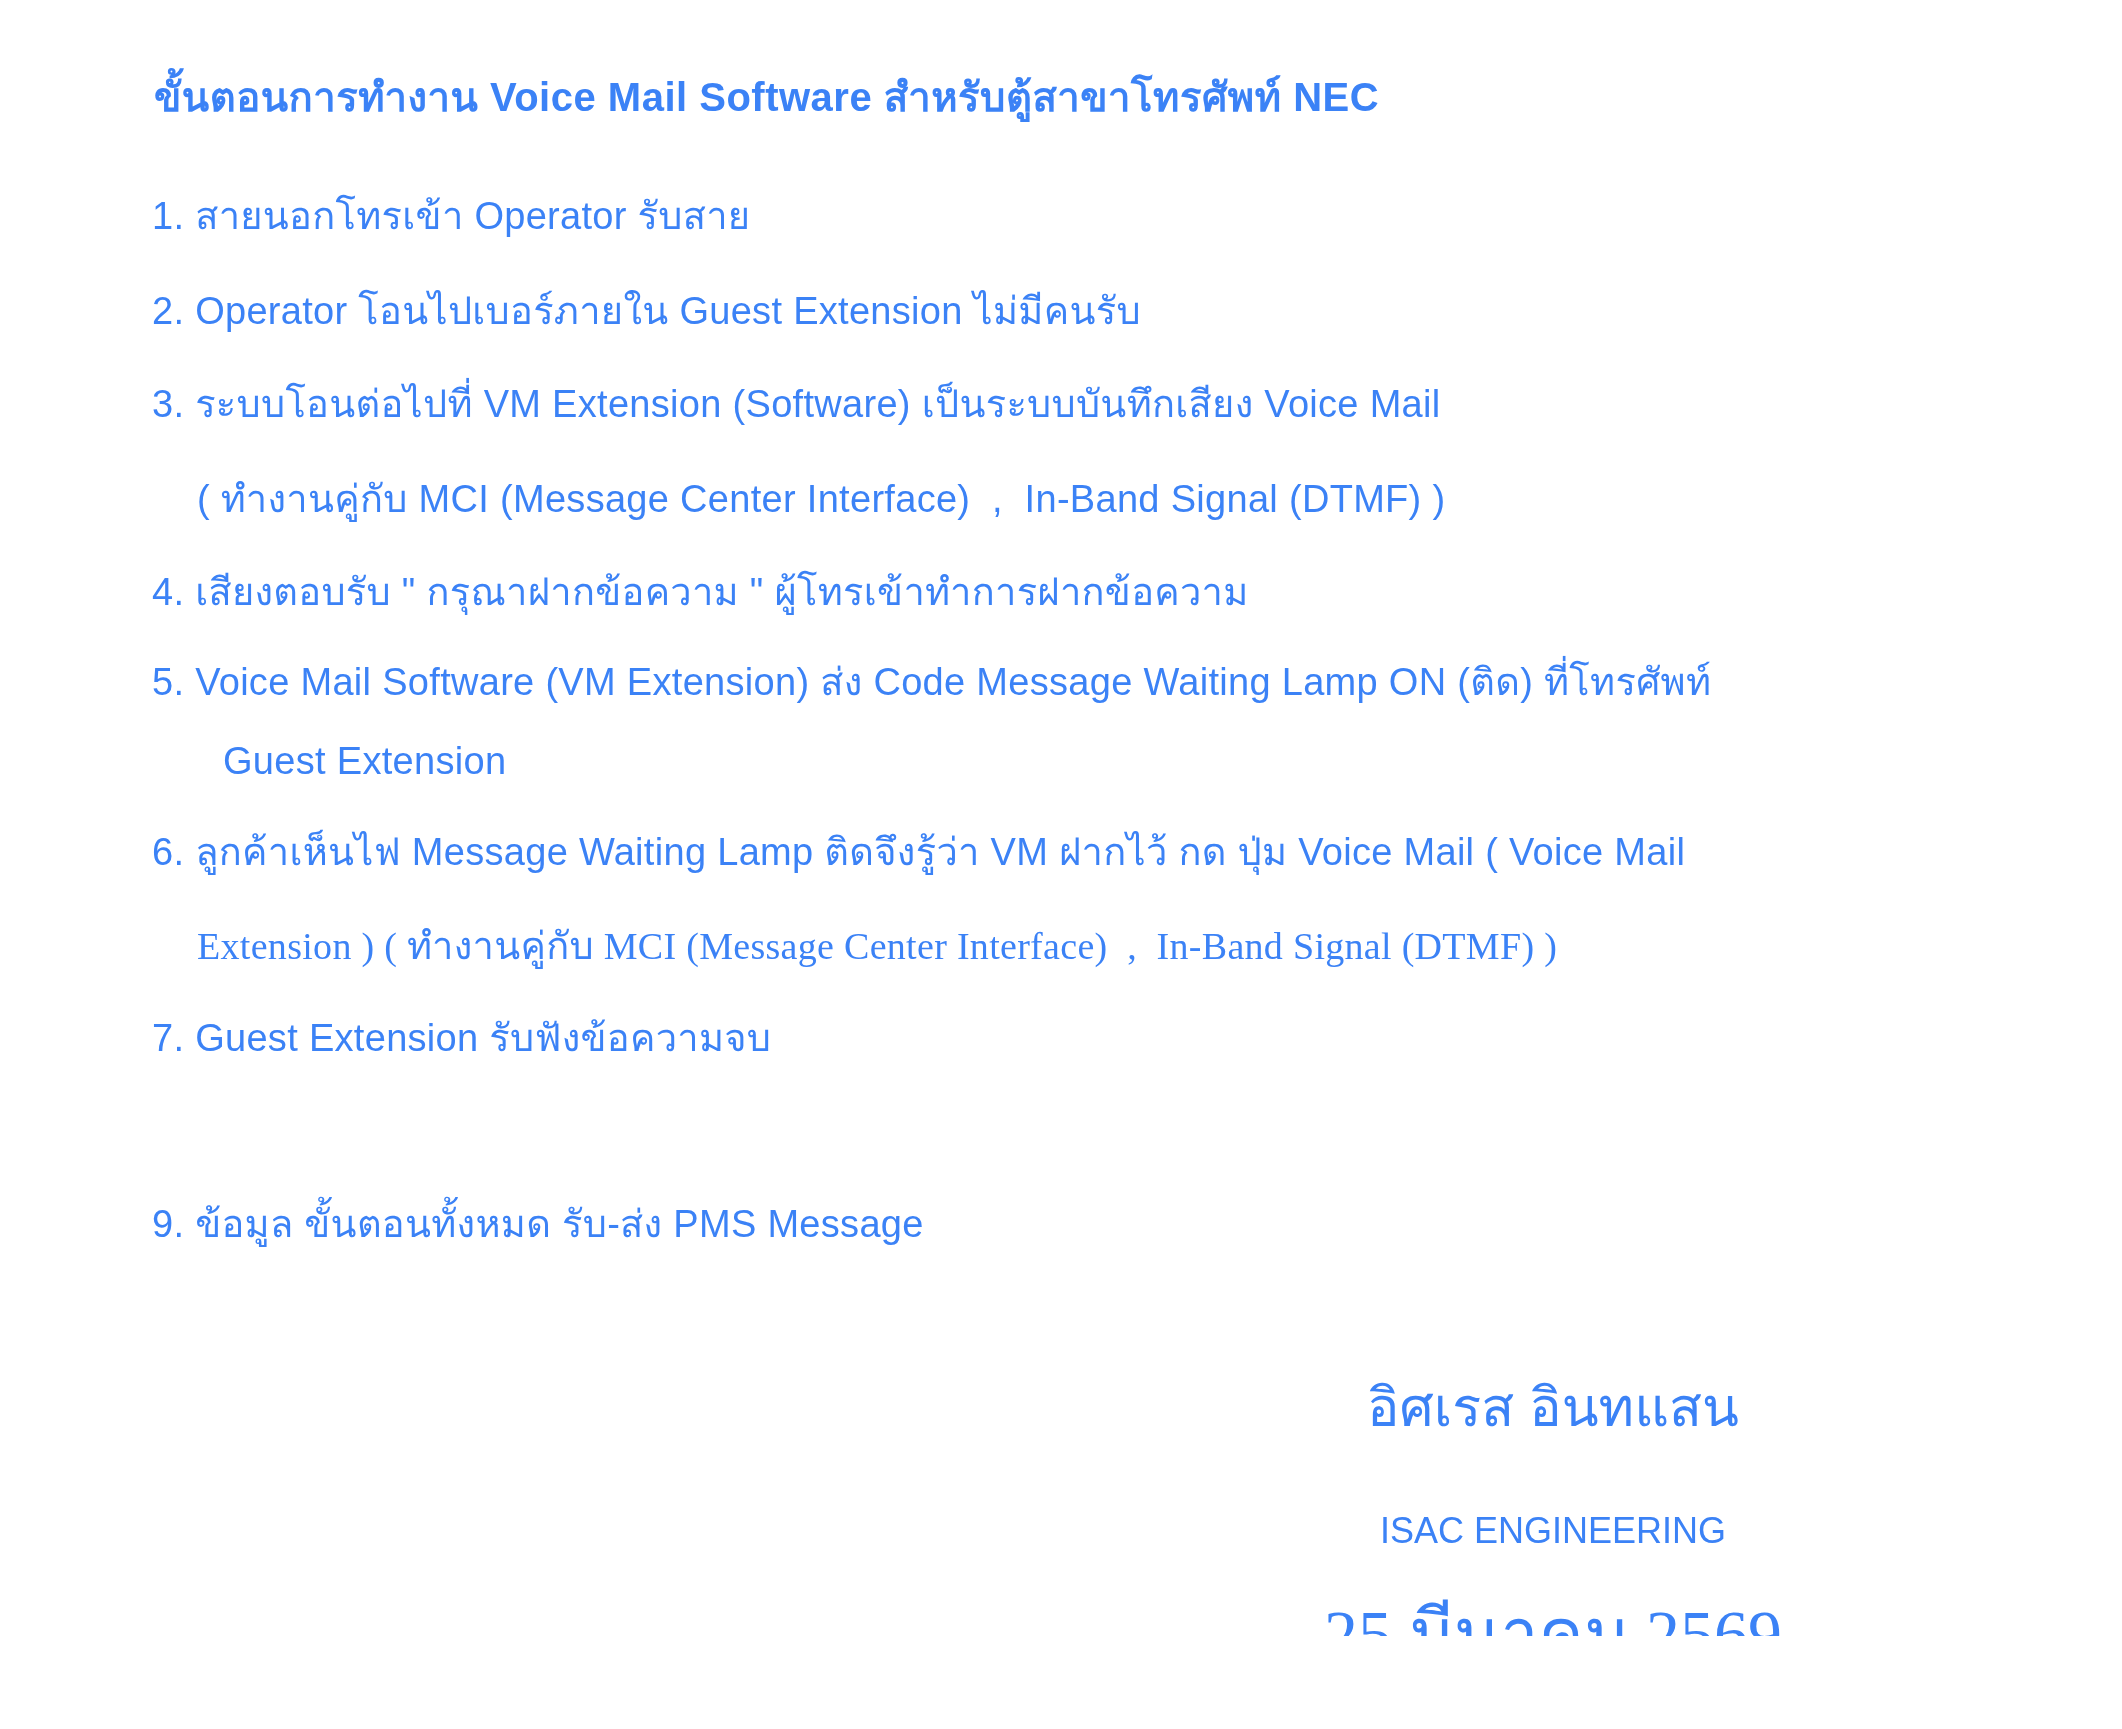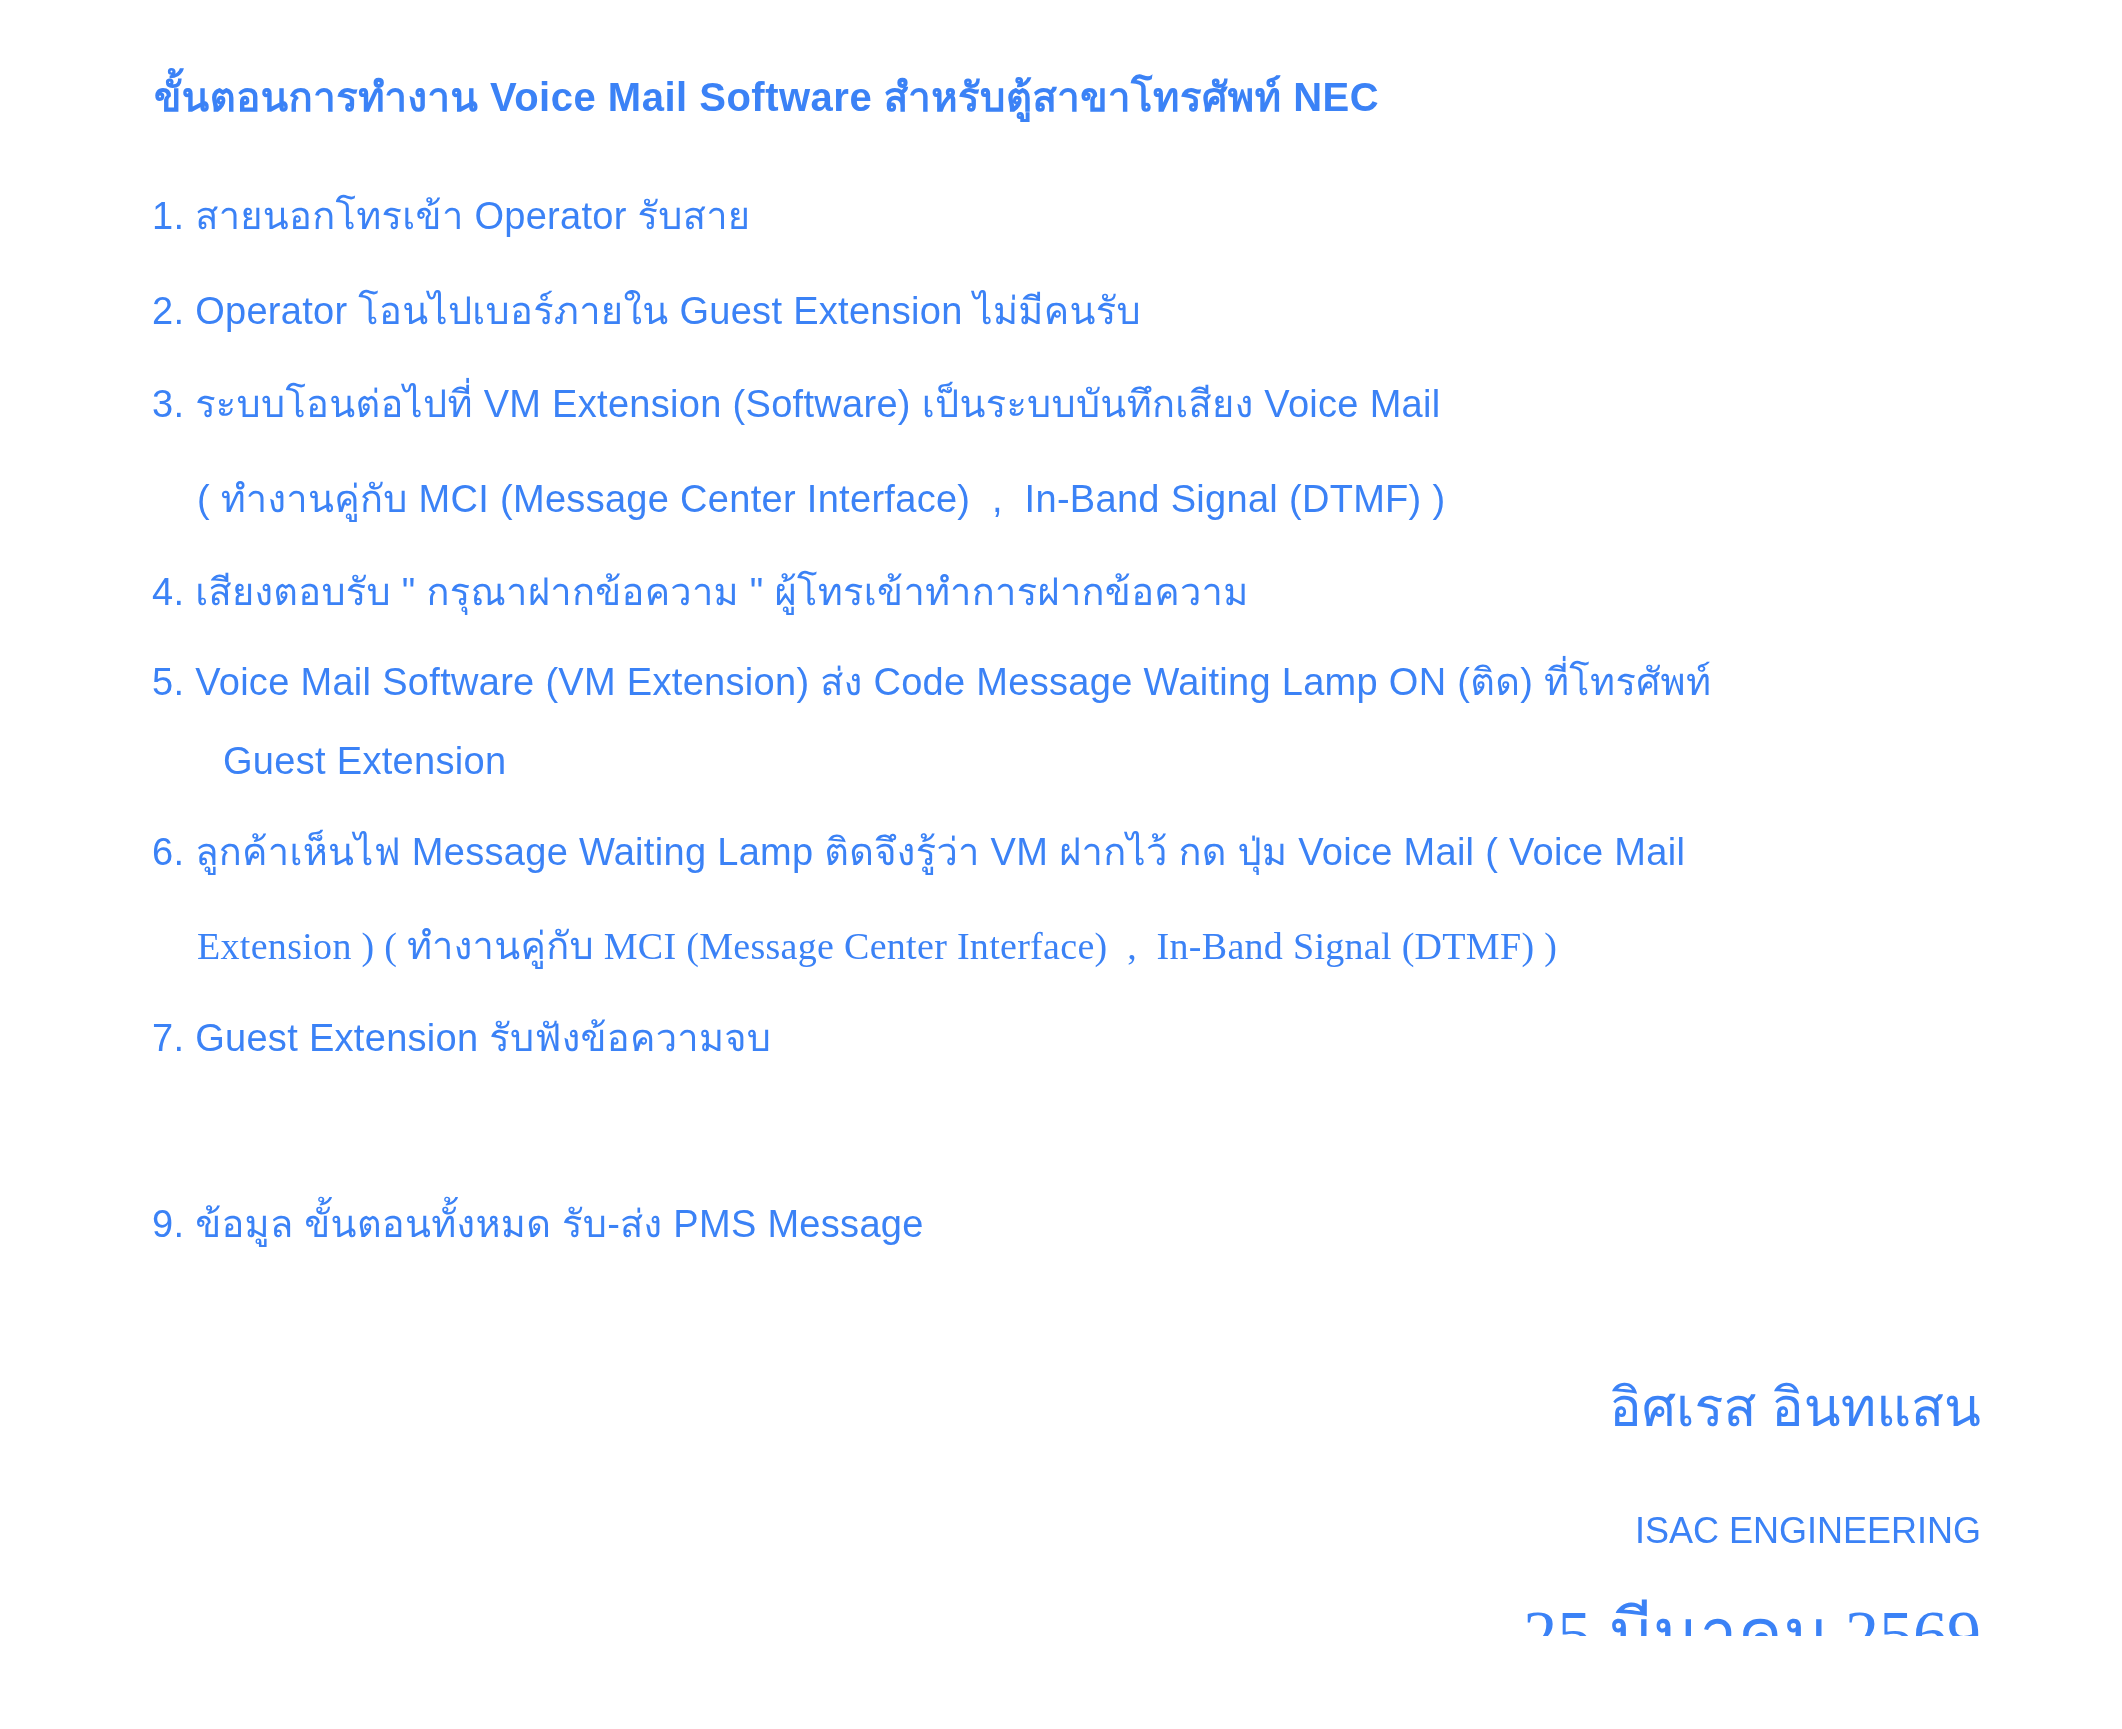--- a/index.html
+++ b/index.html
@@ -43,24 +43,24 @@
   .t-l4  { top: 561px; }
   .t-l5  { top: 651px; }
   .t-l6  { top: 740px; }
   .t-l7  { top: 821px; }
   .t-l8  { top: 915px; font-family: Liberation Serif, serif; }
   .t-l9  { top: 1007px; }
   .t-l10 { top: 1100px; }
   .t-l11 { top: 1193px; }
   .signature-block {
     position: absolute;
-    left: 1385px;
+    left: 1255px;
     top: 1364px;
     width: 596px;
-    text-align: right;
+    text-align: center;
   }
   .signature-name {
     font-size: 54px;
     font-weight: 400;
     white-space: pre;
     margin-bottom: 60px;
   }
   .signature-company {
     font-size: 36px;
     font-weight: 400;

